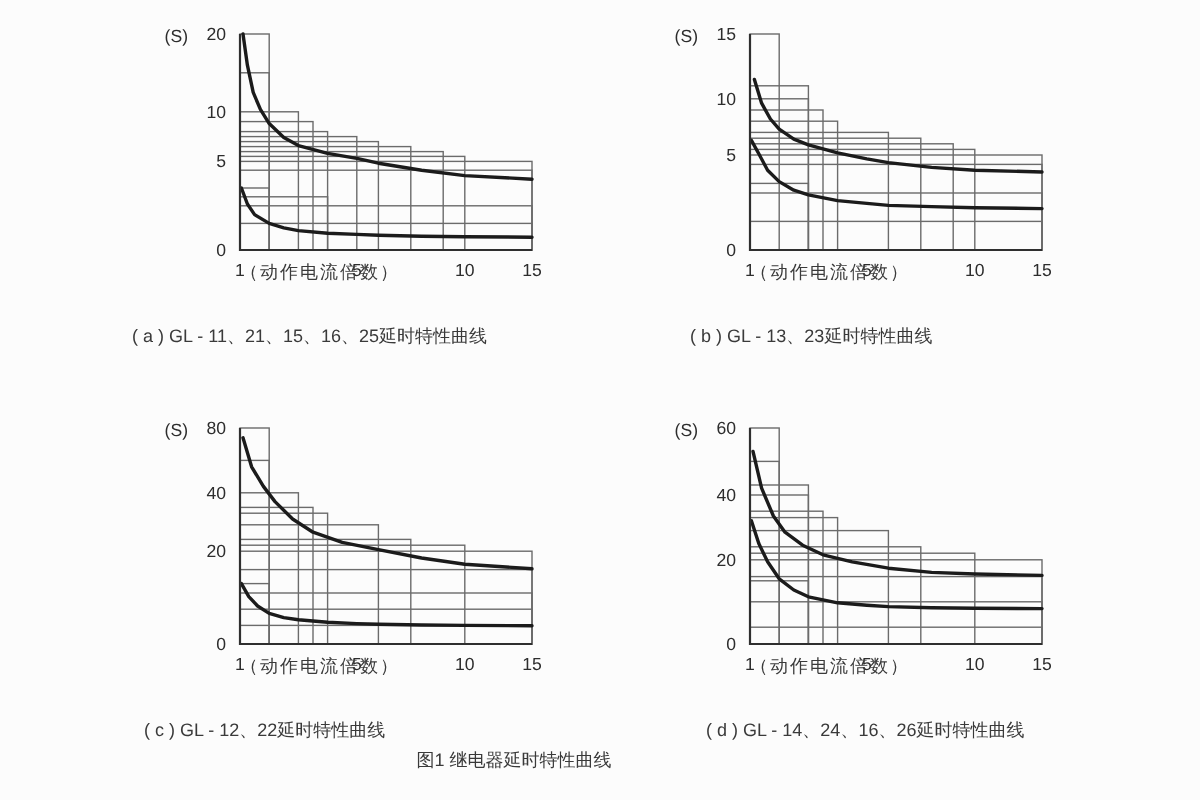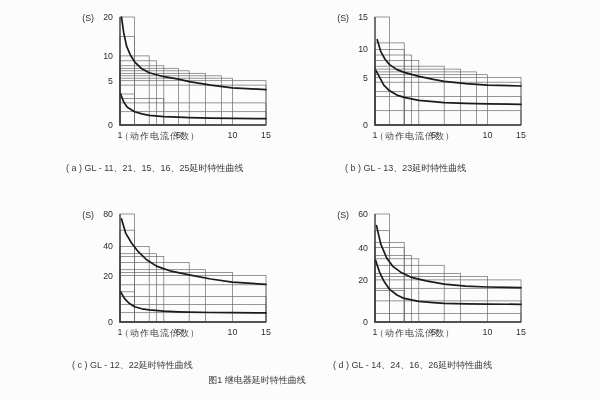--- a/index.html
+++ b/index.html
@@ -15,21 +15,21 @@
     position:absolute;left:62px;top:124px;width:146px;
     text-align:left;font-size:9px;color:#3a3a3a;letter-spacing:1px;
     white-space:nowrap;
   }
   .caption{
     position:absolute;top:156px;left:8px;
     font-size:9px;color:#3a3a3a;white-space:nowrap;
   }
   #block-b .caption{left:32px;}
   #block-c .caption{left:14px;text-align:right;}
-  #block-d .caption{left:20px;}
+  #block-d .caption{left:40px;}
   .figure-caption{
     position:absolute;left:0;top:374px;width:514px;
     text-align:center;font-size:9px;color:#3a3a3a;
   }
   
   .band{fill:none;stroke:#6b6b6b;stroke-width:0.7;}
   .curve{fill:none;stroke:#1b1b1b;stroke-width:1.7;stroke-linejoin:round;stroke-linecap:round;}
   .axis{fill:none;stroke:#2f2f2f;stroke-width:1.1;}
   .tick{font-size:8.8px;fill:#2d2d2d;}
   .ylab,.unit{text-anchor:end;}

